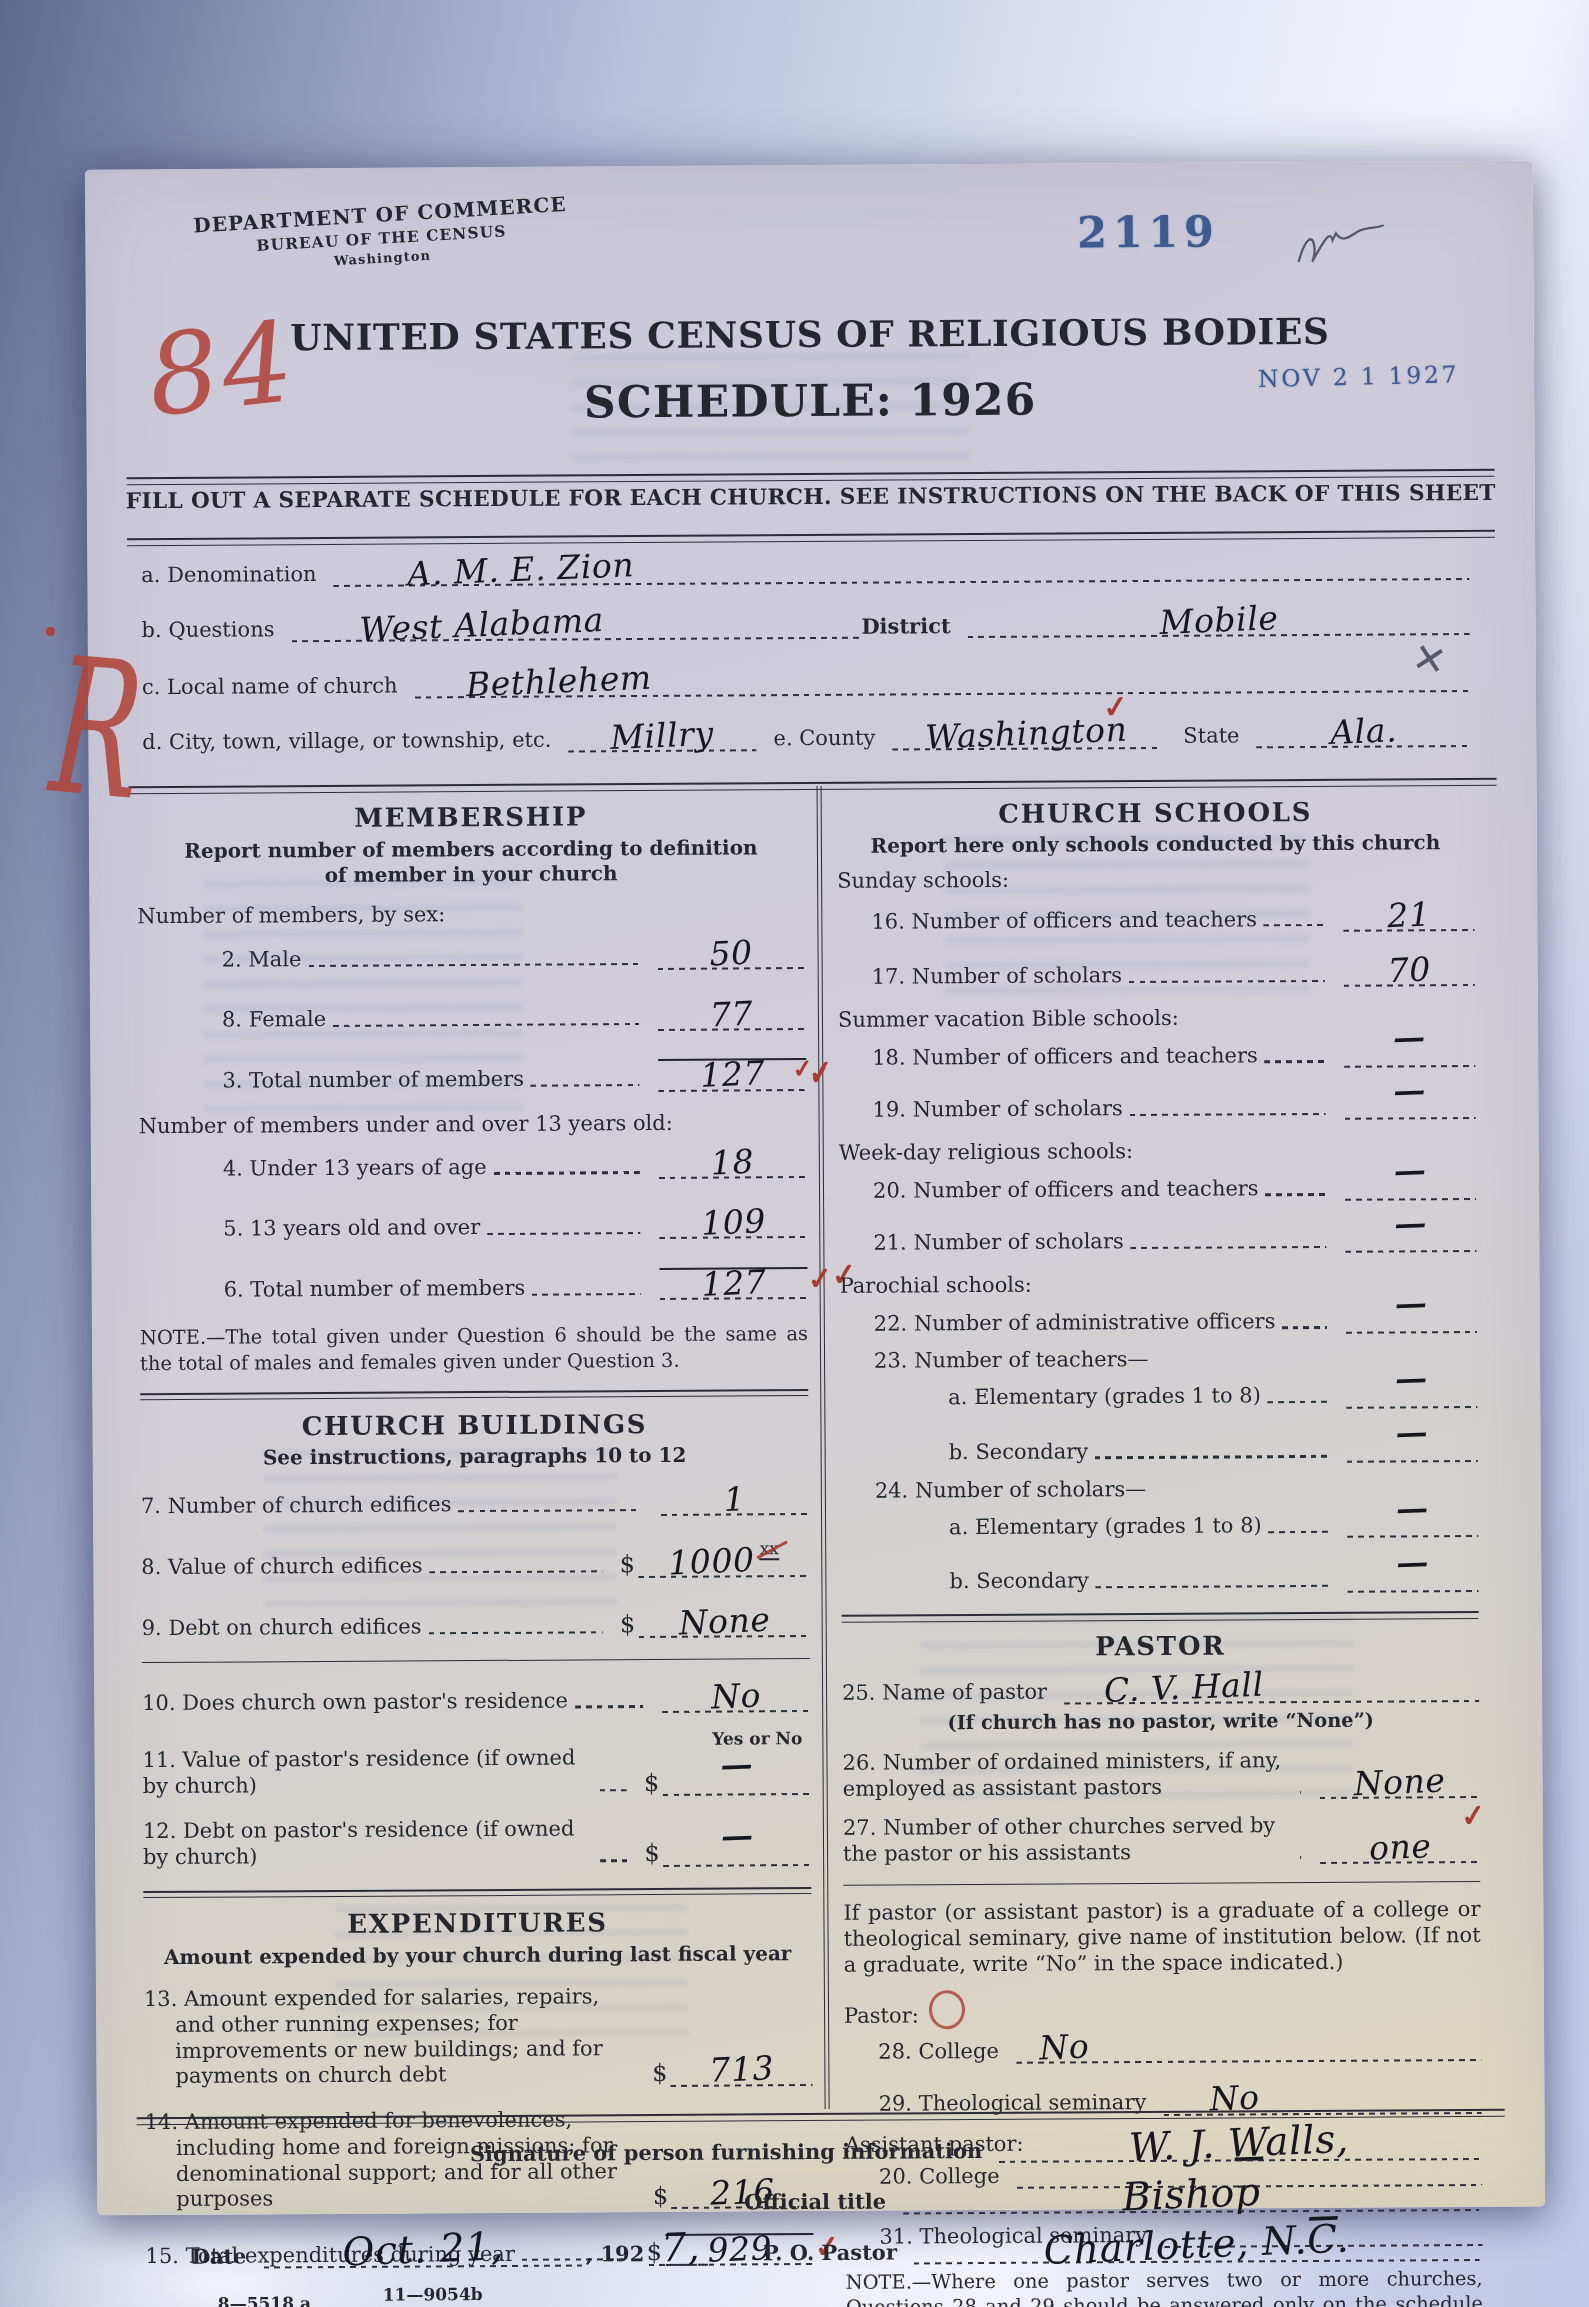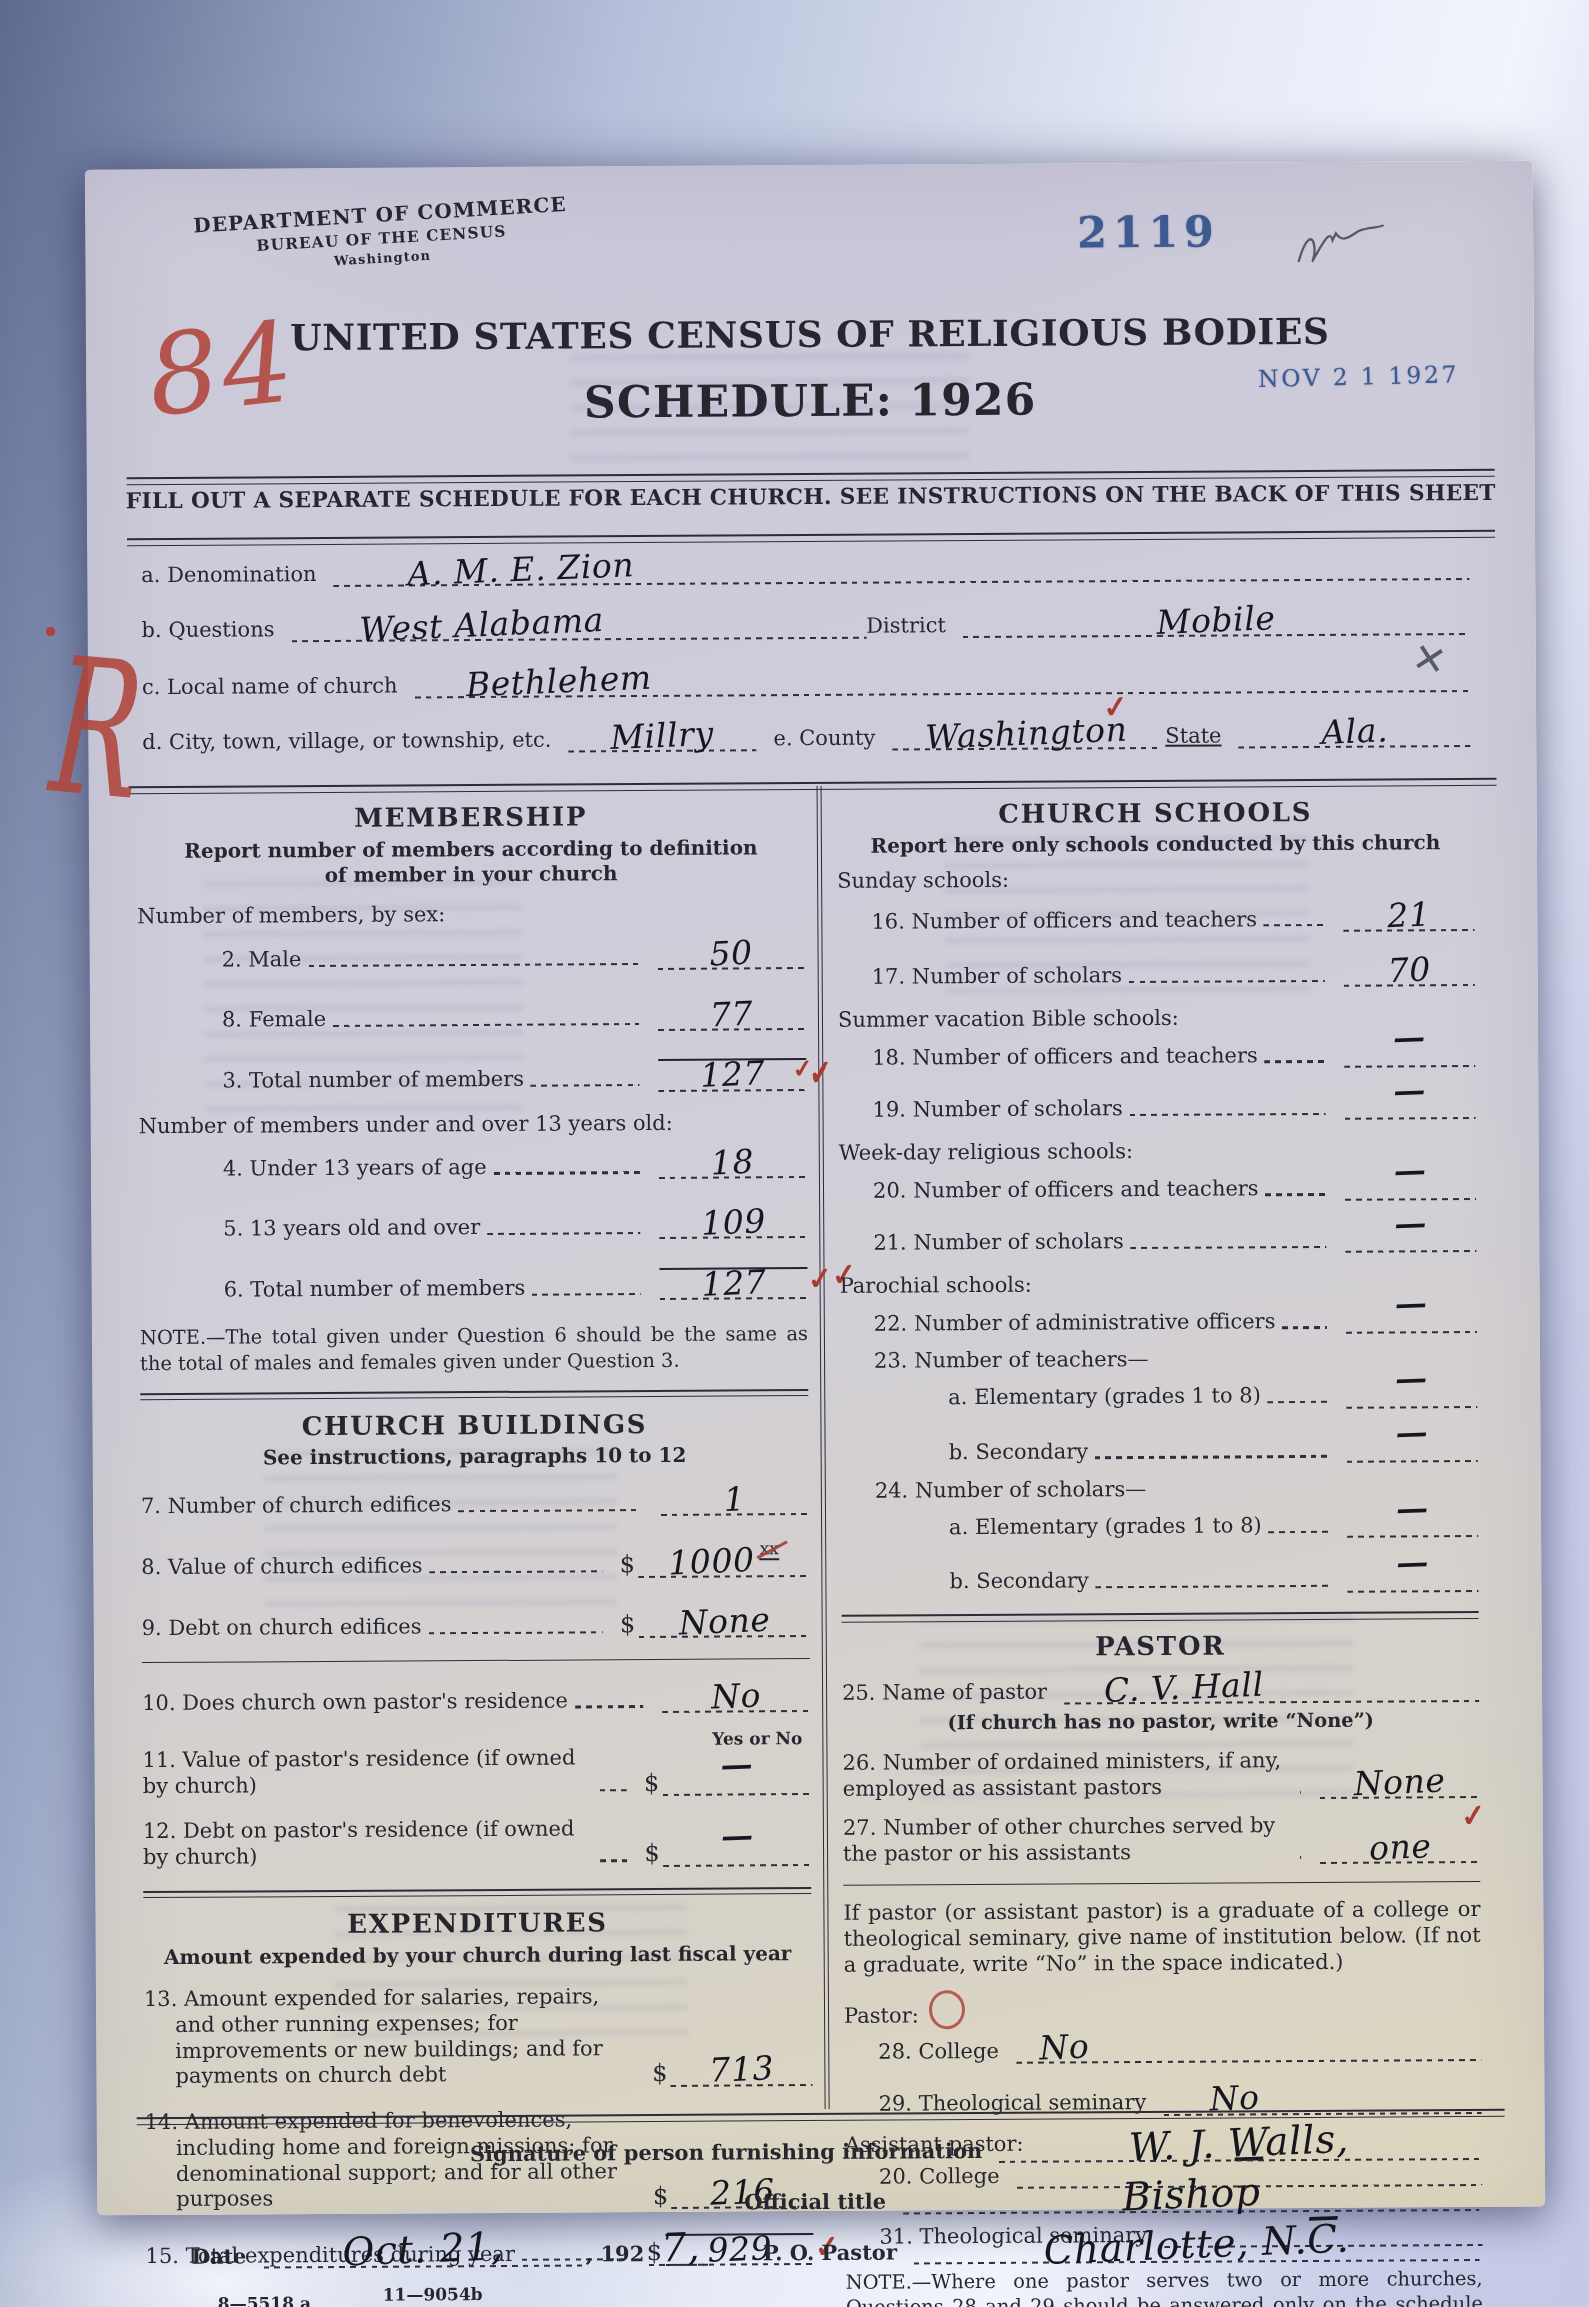--- a/index.html
+++ b/index.html
@@ -121,21 +121,21 @@
       <span class="lbl">a. Denomination</span>
       <span class="ans grow" style="text-align:left;padding-left:74px;">
         <span class="hand">A. M. E. Zion</span>
       </span>
     </div>
     <div class="row" style="margin-top:25px;">
       <span class="lbl">b. Questions</span>
       <span class="ans grow" style="text-align:left;padding-left:68px;">
         <span class="hand">West Alabama</span>
       </span>
-      <span class="lbl" style="margin-left:0;">District</span>
+      <span class="lbl" style="margin-left:0;font-weight:bold;">District</span>
       <span class="ans grow">
         <span class="hand">Mobile</span>
       </span>
     </div>
     <div class="row" style="margin-top:26px;">
       <span class="lbl">c. Local name of church</span>
       <span class="ans grow" style="text-align:left;padding-left:51px;">
         <span class="hand">Bethlehem</span>
         <span class="pencil" style="right:23px;top:-26px;left:auto;font-size:40px;transform:rotate(12deg);position:absolute;">✕</span>
       </span>
@@ -143,21 +143,21 @@
     <div class="row" style="margin-top:25px;">
       <span class="lbl">d. City, town, village, or township, etc.</span>
       <span class="ans" style="width:188px;">
         <span class="hand">Millry</span>
       </span>
       <span class="lbl" style="margin-left:17px;">e. County</span>
       <span class="ans" style="width:268px;">
         <span class="hand">Washington</span>
         <span class="chk" style="right:32px;top:-30px;">✓</span>
       </span>
-      <span class="lbl" style="margin-left:5px;text-decoration:underline;">State</span>
+      <span class="lbl" style="margin-left:23px;">State</span>
       <span class="ans grow">
         <span class="hand">Ala.</span>
       </span>
     </div>
   </div>
 
   <div class="hr2" style="left:40px;top:617px;width:1368px;"></div>
   <div class="vr" style="left:728px;top:621px;height:1323px;"></div>
 
   <span class="chk" style="left:702px;top:889px;font-size:25px;">✓</span>

